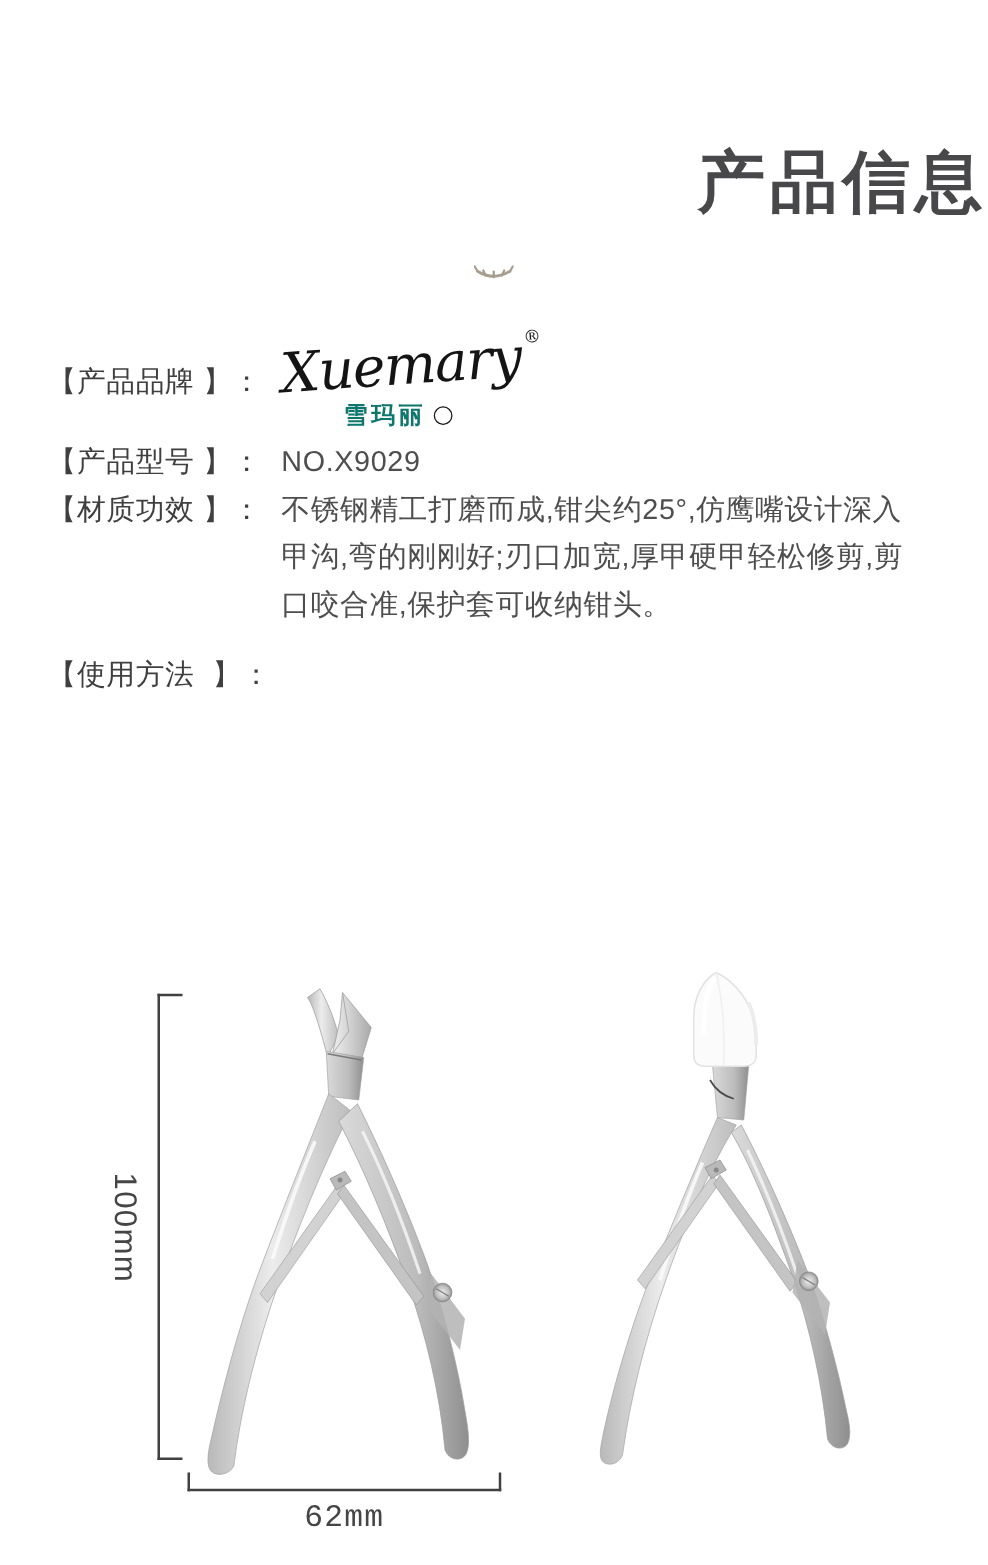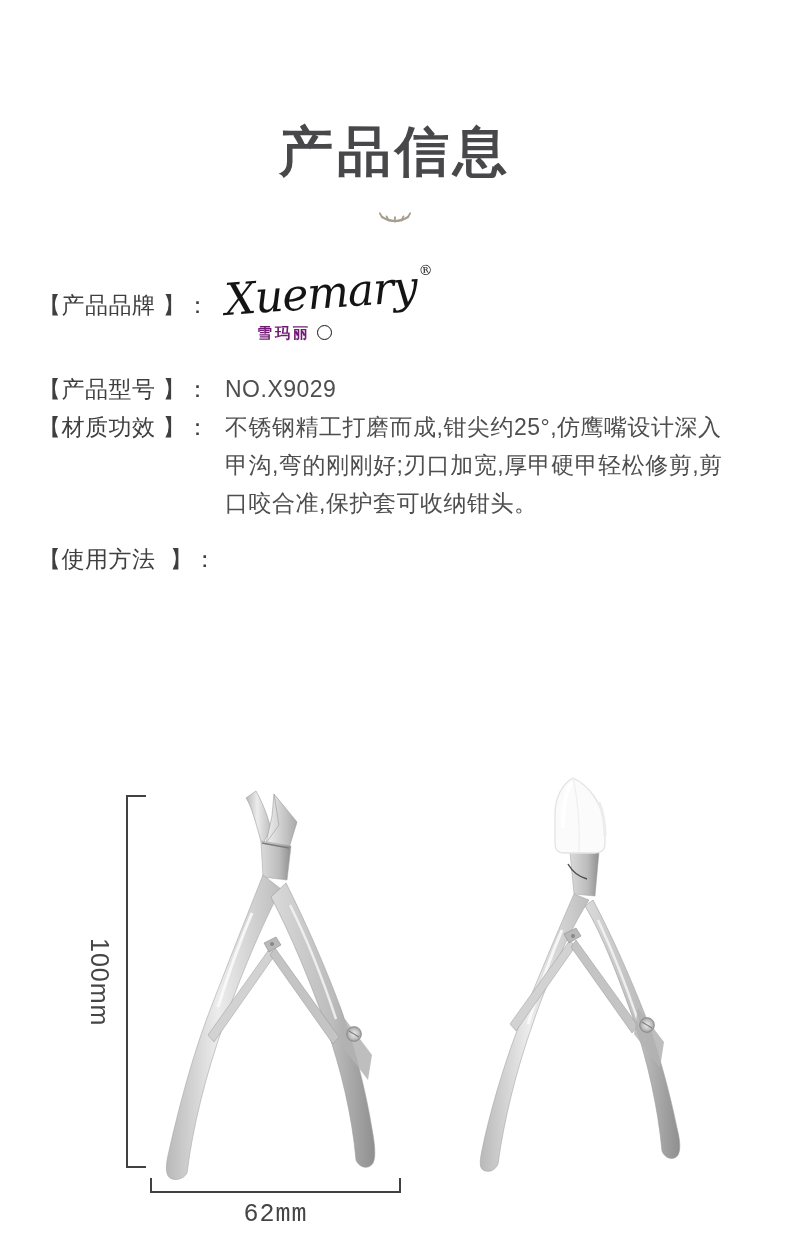--- a/index.html
+++ b/index.html
@@ -6,53 +6,53 @@
   .page{
     position:relative;
     width:790px;height:1252px;
     background:#ffffff;
     font-family:"Liberation Sans","DejaVu Sans",sans-serif;
     overflow:hidden;
   }
   
   .title{
     position:absolute;top:122px;left:0;right:0;
-    margin:0;text-align:center;
+    margin:0;text-align:right;
     font-size:54px;line-height:58px;font-weight:bold;
-    letter-spacing:4px;color:#48484a;
+    letter-spacing:4px;color:#48484a;font-family:Liberation Mono, monospace;
   }
   .eyelash{position:absolute;top:210px;left:50%;transform:translateX(-50%);}
   
   .info{position:absolute;top:268px;left:38px;right:30px;}
   .row{display:flex;align-items:flex-start;}
   .lbl{
     flex:0 0 187px;font-size:23px;line-height:38px;
     color:#3f3f3f;letter-spacing:0.5px;white-space:nowrap;
   }
   .val{flex:1;font-size:23px;line-height:38px;color:#4e4e4e;letter-spacing:0.5px;}
   .val .line{display:block;}
   .row-brand{align-items:center;height:74px;}
   .row-name{margin-top:12px;}
-  .row-model{margin-top:28px;}
+  .row-model{margin-top:8px;}
   .row-material{}
   .row-usage{margin-top:20px;font-family:Liberation Mono, monospace;}
   .row-notice{margin-top:20px;}
   
   .brand{position:relative;padding-top:2px;}
   .brand-script{
     display:block;
     font-family:"DejaVu Serif","Liberation Serif",serif;
     font-style:italic;font-size:44px;line-height:46px;
     color:#141414;letter-spacing:-1px;
     transform:rotate(-4deg);transform-origin:left 70%;
   }
   .reg{font-size:14px;vertical-align:26px;margin-left:3px;letter-spacing:0;}
   .brand-cn{
-    display:block;font-size:15px;font-weight:bold;color:#701a75;
-    letter-spacing:3px;margin:-9px 0 0 32px;
+    display:block;font-size:19px;font-weight:bold;color:#0f766e;
+    letter-spacing:3px;margin:-9px 0 0 50px;
   }
   .brand-loop{
     display:inline-block;width:13px;height:13px;border:1.6px solid #141414;
     border-radius:50%;margin-left:6px;vertical-align:-2px;
   }
   
   .dim-v{
     position:absolute;left:126px;top:795px;width:20px;height:373px;
     border-left:2px solid #414141;border-top:2px solid #414141;border-bottom:2px solid #414141;
     box-sizing:border-box;

